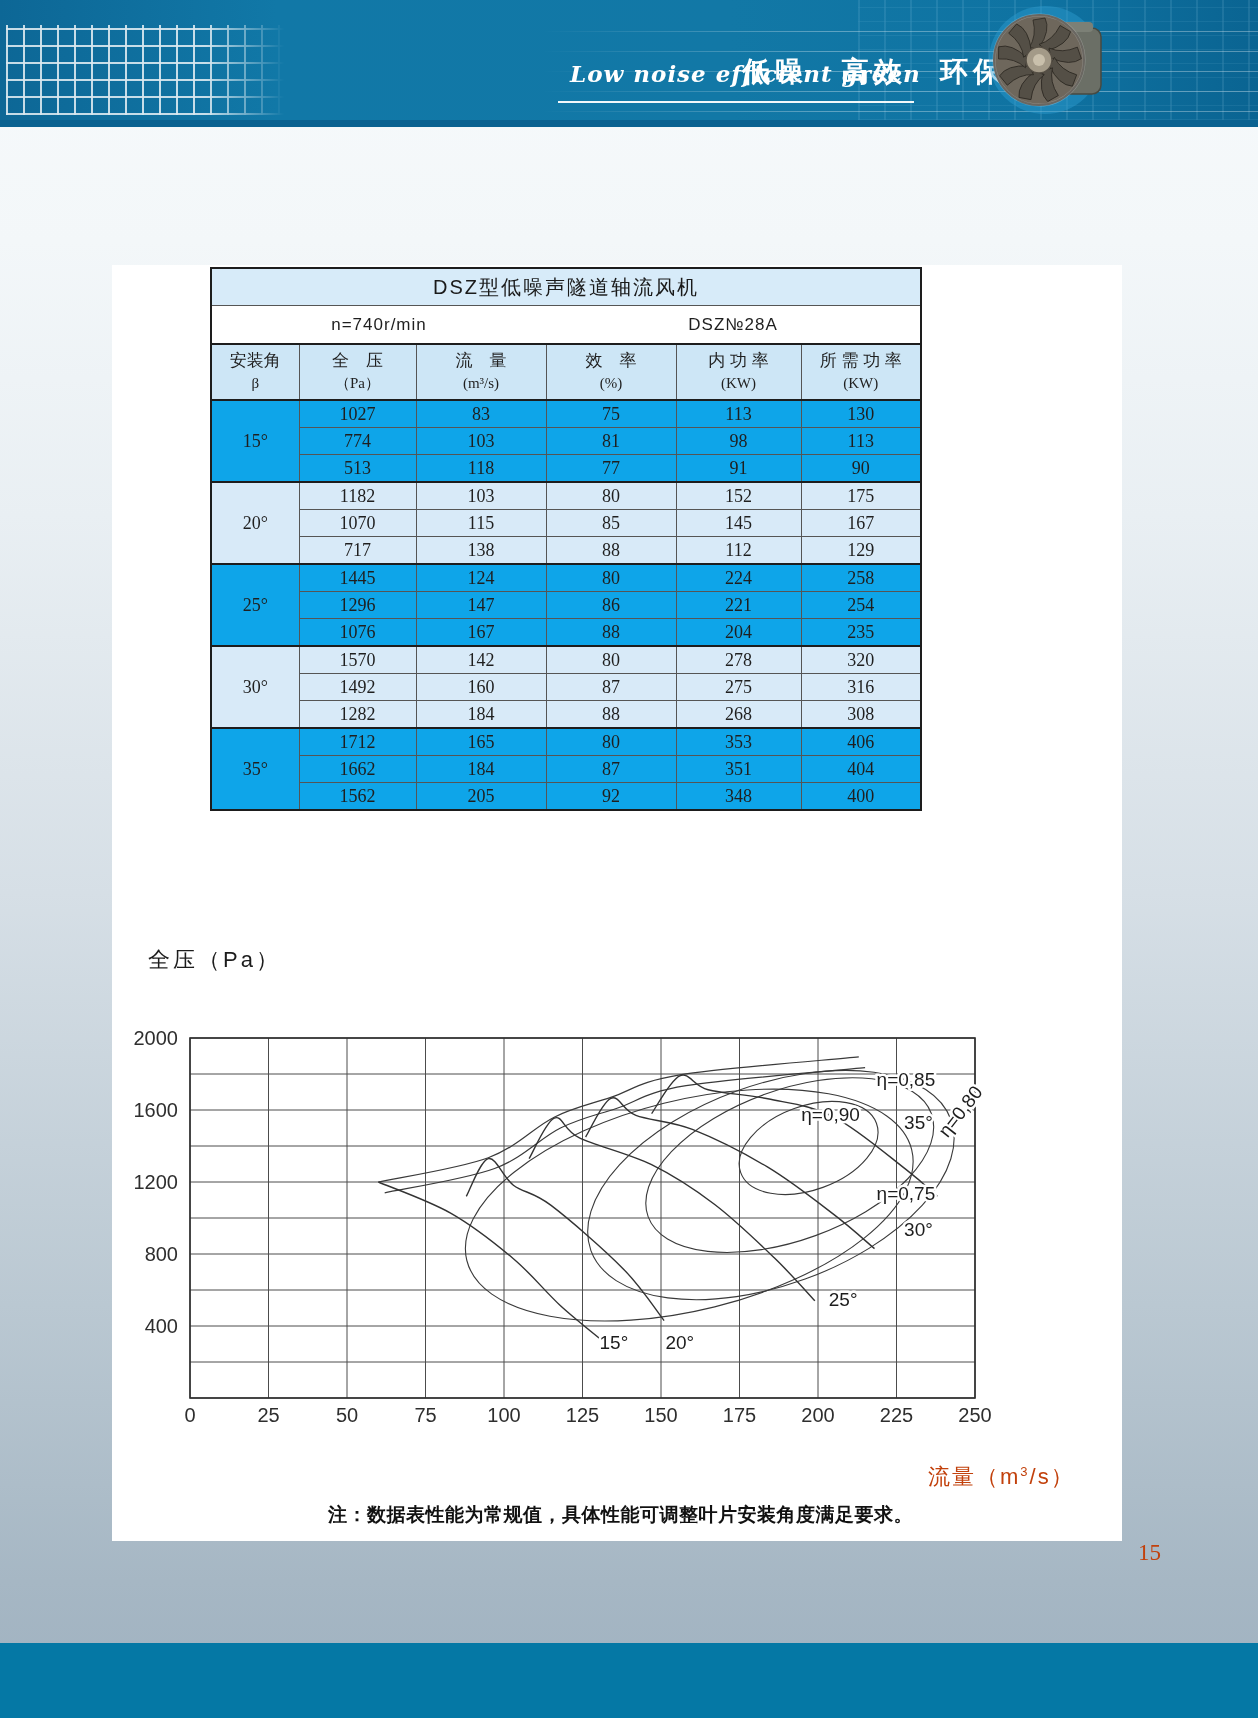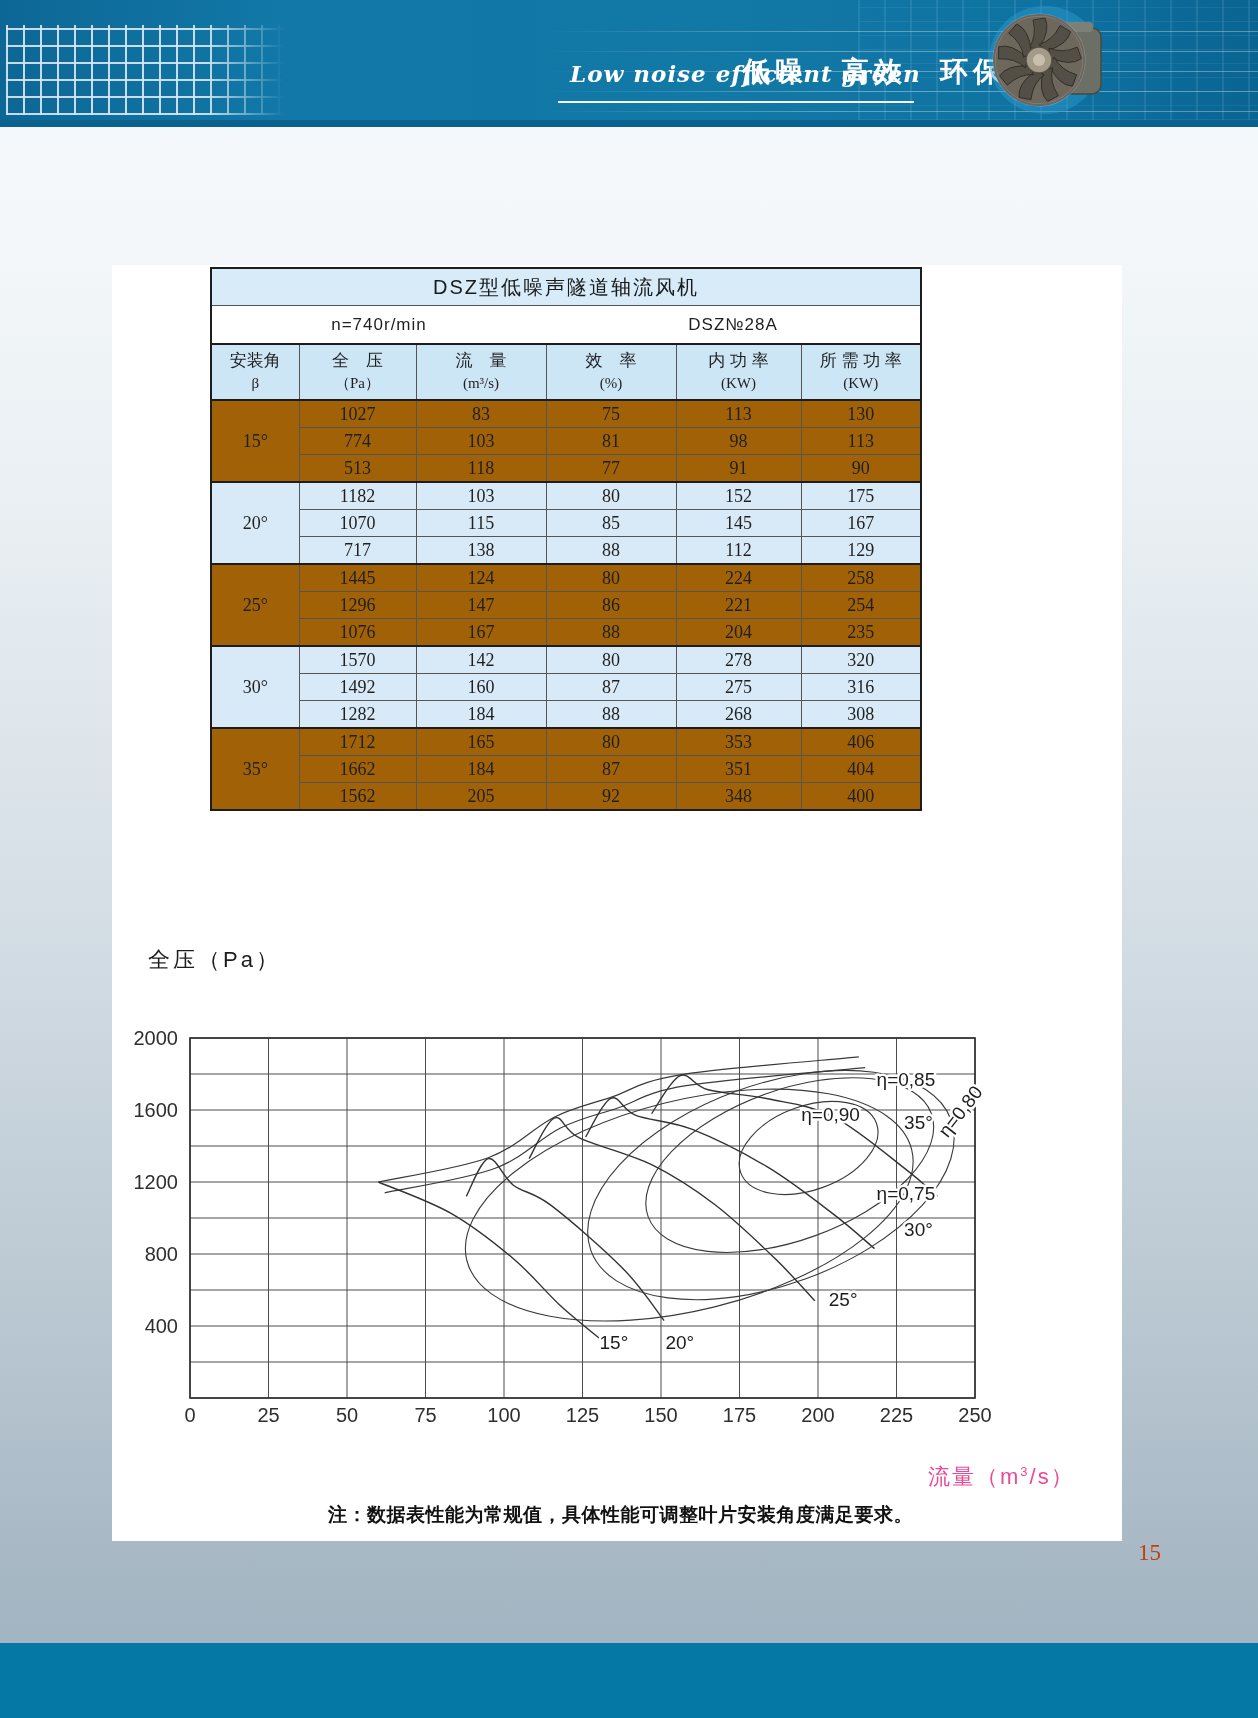--- a/index.html
+++ b/index.html
@@ -41,27 +41,27 @@
   .fan-table{border:2px solid #1d1d1d;}
   .fan-table tr.title td{background:#d7ebf9;height:36px;font-family:"Liberation Sans",sans-serif;
     font-size:20px;letter-spacing:2px;color:#1a1a1a;}
   .fan-table tr.sub td{background:#ffffff;height:37px;font-family:"Liberation Sans",sans-serif;
     font-size:17px;letter-spacing:1px;border-left:none;border-right:none;}
   .fan-table tr.hdr td{background:#cde6f6;height:54px;line-height:1.35;border-top:2px solid #1d1d1d;}
   .fan-table tr.hdr .nm{font-family:"Liberation Sans",sans-serif;font-size:17px;display:block;}
   .fan-table tr.hdr .un{font-size:15px;display:block;}
   .fan-table tbody td{height:26px;}
   .fan-table tr.first td{border-top:2px solid #1d1d1d;}
-  .fan-table tr.g td{background:#a16207;margin-top:43px;}
+  .fan-table tr.g td{background:#0ea5e9;margin-top:43px;}
   .fan-table tr.b td{background:#d8eaf8;}
   .fan-table td.angle{font-size:18px;}
   
   .chart-ylabel{position:absolute;left:148px;top:945px;z-index:2;font-size:22px;letter-spacing:3px;color:#1c1c1c;}
   .chart-svg{position:absolute;left:120px;top:1020px;z-index:2;}
-  .chart-xlabel{position:absolute;left:928px;top:1462px;z-index:2;font-size:22px;letter-spacing:2px;color:#ec4899;}
+  .chart-xlabel{position:absolute;left:928px;top:1462px;z-index:2;font-size:22px;letter-spacing:2px;color:#c2410c;}
   .chart-xlabel sup{font-size:13px;}
   .note{position:absolute;left:328px;top:1502px;z-index:2;font-size:19px;font-weight:700;color:#111;letter-spacing:.5px;}
   .page-number{position:absolute;left:1138px;top:1540px;font-size:23px;color:#c2410c;z-index:2;font-family:Liberation Serif, serif;}
   .bottom-band{position:absolute;left:0;top:1643px;width:1258px;height:75px;background:#0578a5;}
 </style>
 </head>
 <body>
 
 <div class="banner">
   <div class="grid-squares"></div>

